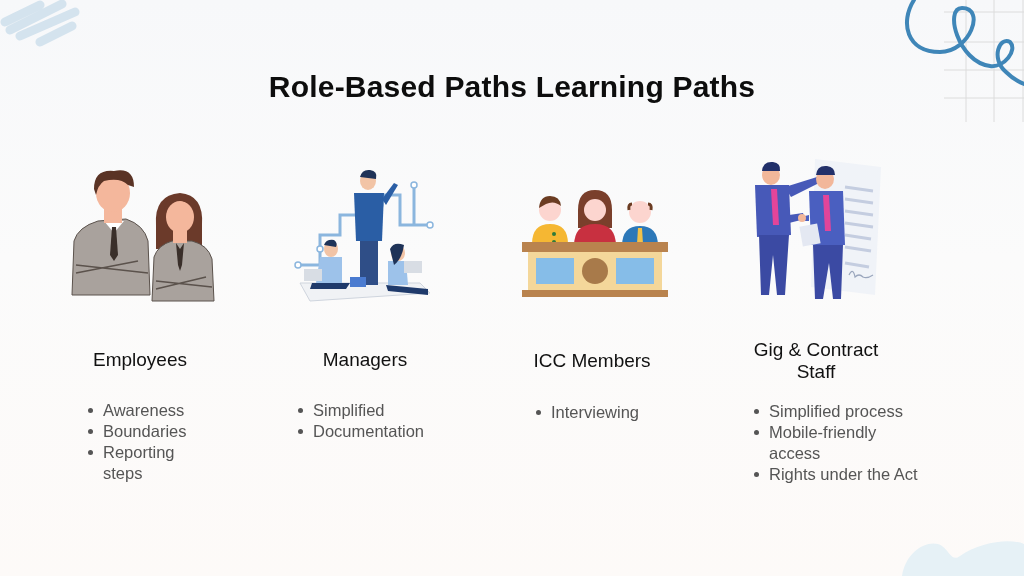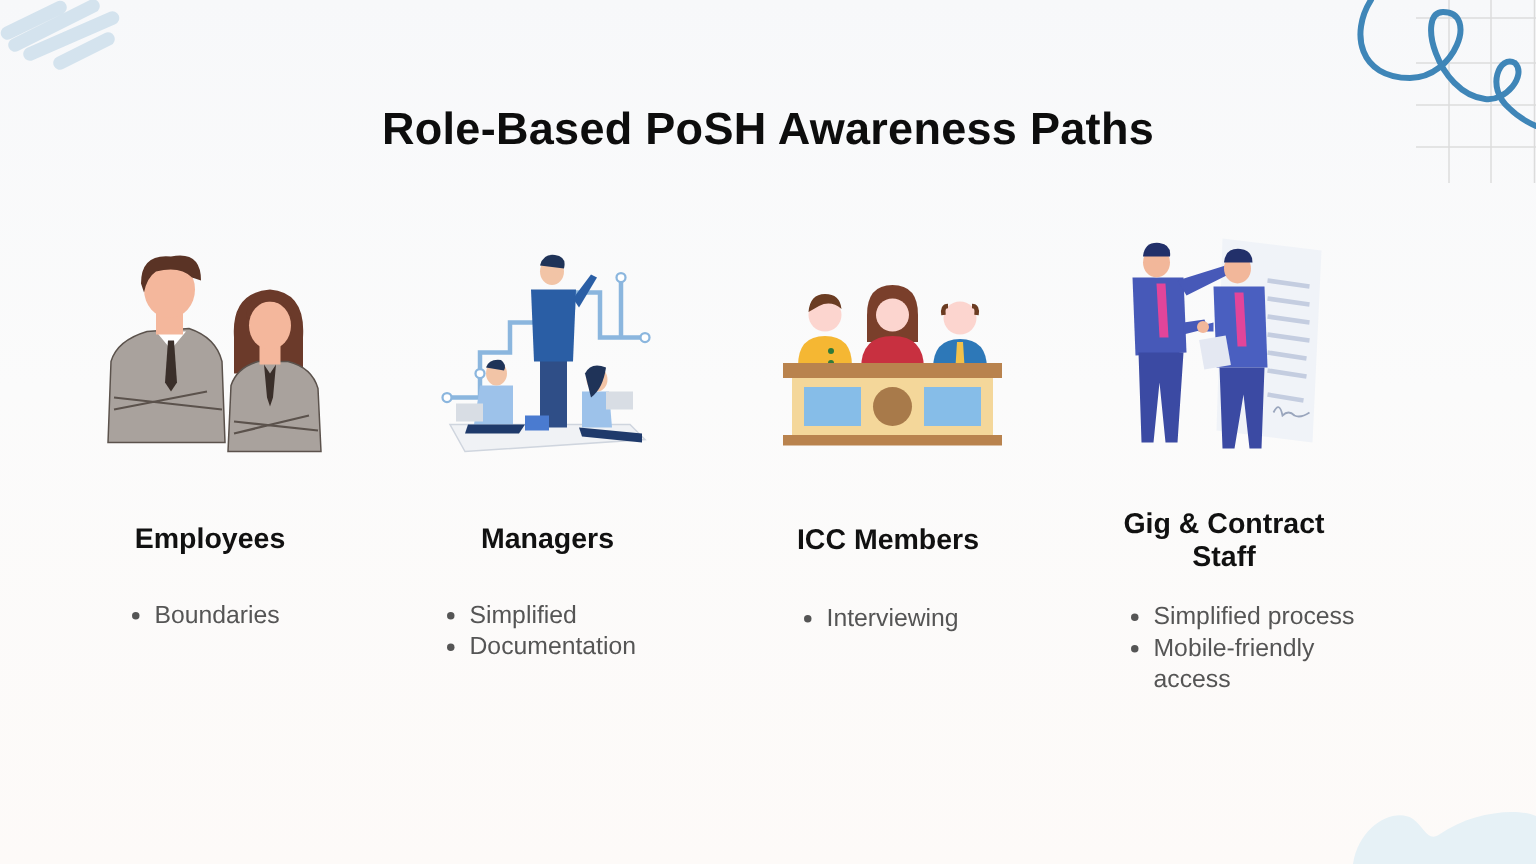--- a/index.html
+++ b/index.html
@@ -15,21 +15,21 @@
   .deco-tr { left: 900px; top: 0; width: 124px; height: 125px; }
   .deco-br { left: 890px; top: 530px; width: 134px; height: 46px; }
 
   .title {
     position: absolute; left: 0; top: 70px; width: 1024px;
     text-align: center; font-size: 30px; font-weight: bold; color: #0d0d0d;
     letter-spacing: 0.2px;
   }
   .illus { position: absolute; }
   .heading {
-    position: absolute; font-size: 19px; font-weight: bold; color: #111;
+    position: absolute; font-size: 19px; font-weight: normal; color: #111;
     text-align: center; line-height: 22px;
   }
   .bullets {
     position: absolute; list-style: none;
     font-size: 16.5px; color: #555; line-height: 21px;
   }
   .bullets li { position: relative; padding-left: 17px; }
   .bullets li::before {
     content: ""; position: absolute; left: 2px; top: 8px;
     width: 5px; height: 5px; border-radius: 50%; background: #555;
@@ -52,21 +52,21 @@
     <line x1="94" y1="0" x2="94" y2="122"></line>
     <line x1="123" y1="0" x2="123" y2="122"></line>
   </g>
   <path d="M14 0 C0 22 6 52 40 52 C70 52 86 8 62 8 C44 8 58 62 90 66 C104 68 118 50 110 42 C100 36 90 58 106 72 C114 80 124 84 124 84" stroke="#3f86b8" stroke-width="4" fill="none" stroke-linecap="round"></path>
 </svg>
 
 <svg class="deco deco-br" viewBox="0 0 134 46">
   <path d="M12 46 C16 20 40 8 52 16 C60 22 62 32 70 26 C90 12 120 8 134 14 L134 46 Z" fill="#e6f1f6"></path>
 </svg>
 
-<h1 class="title">Role-Based PoSH Awareness Paths</h1>
+<h1 class="title">Role-Based Paths Learning Paths</h1>
 
 <section>
   <svg class="illus" style="left:68px;top:165px;width:152px;height:138px;" viewBox="0 0 152 138">
 
     <path d="M4 130 L6 76 Q10 62 30 56 L58 54 Q76 60 80 76 L82 130 Z" fill="#a9a29d" stroke="#5b524c" stroke-width="1"></path>
     <path d="M36 56 L46 68 L56 56 Z" fill="#fff"></path>
     <path d="M44 62 L48 62 L50 90 L46 96 L42 90 Z" fill="#3a2f2a"></path>
     <rect x="36" y="40" width="18" height="18" fill="#f4b79c"></rect>
     <ellipse cx="45" cy="28" rx="17" ry="19" fill="#f4b79c"></ellipse>
     <path d="M26 24 Q26 4 46 6 Q66 2 66 22 L60 20 Q52 12 36 16 Q30 20 28 30 Z" fill="#5a3325"></path>
@@ -75,21 +75,23 @@
     <path d="M88 60 Q86 30 112 28 Q136 30 134 60 L134 84 L88 84 Z" fill="#6b3a2a"></path>
     <path d="M84 136 L86 92 Q90 80 104 76 L124 76 Q140 80 144 94 L146 136 Z" fill="#a9a29d" stroke="#5b524c" stroke-width="1"></path>
     <rect x="105" y="62" width="14" height="16" fill="#f4b79c"></rect>
     <ellipse cx="112" cy="52" rx="14" ry="16" fill="#f4b79c"></ellipse>
     <path d="M98 48 Q100 34 114 36 Q126 38 128 50 L128 42 Q124 30 112 30 Q98 30 96 46 Z" fill="#6b3a2a"></path>
     <path d="M108 78 L112 84 L116 78 L114 100 L112 106 L110 100 Z" fill="#3a2f2a"></path>
     <path d="M88 116 L144 122 M88 124 L138 112" stroke="#5b524c" stroke-width="1.5"></path>
   </svg>
   <h2 class="heading" style="left:70px;top:349px;width:140px;">Employees</h2>
   <ul class="bullets" style="left:86px;top:400px;width:130px;">
+    <li>Awareness</li>
     <li>Boundaries</li>
+    <li>Reporting steps</li>
   </ul>
 </section>
 
 <section>
   <svg class="illus" style="left:290px;top:165px;width:150px;height:140px;" viewBox="0 0 150 140">
     <path d="M8 100 L30 100 L30 70 L50 70 L50 50 L70 50 M80 40 L92 40 L92 30 L110 30 L110 60 L124 60 L124 20 M124 60 L140 60" stroke="#8bb6de" stroke-width="3" fill="none"></path>
     <circle cx="8" cy="100" r="3" fill="#fff" stroke="#8bb6de" stroke-width="1.5"></circle>
     <circle cx="124" cy="20" r="3" fill="#fff" stroke="#8bb6de" stroke-width="1.5"></circle>
     <circle cx="140" cy="60" r="3" fill="#fff" stroke="#8bb6de" stroke-width="1.5"></circle>
     <circle cx="30" cy="84" r="3" fill="#fff" stroke="#8bb6de" stroke-width="1.5"></circle>
@@ -182,14 +184,15 @@
     <ellipse cx="80" cy="24" rx="9" ry="10" fill="#f2b79a"></ellipse>
     <path d="M71 20 Q72 10 82 11 Q90 12 90 20 Z" fill="#22306a"></path>
     <path d="M64 60 L56 62 L54 66 L64 66 Z" fill="#4a5fc0"></path>
     <circle cx="57" cy="63" r="4" fill="#f2b79a"></circle>
     <rect x="56" y="70" width="18" height="20" fill="#e4e8f2" transform="rotate(-10 65 80)"></rect>
   </svg>
   <h2 class="heading" style="left:738px;top:339px;width:156px;">Gig &amp; Contract Staff</h2>
   <ul class="bullets" style="left:752px;top:401px;width:180px;">
     <li>Simplified process</li>
     <li>Mobile-friendly access</li>
+    <li>Rights under the Act</li>
   </ul>
 </section>
 
 </body></html>

